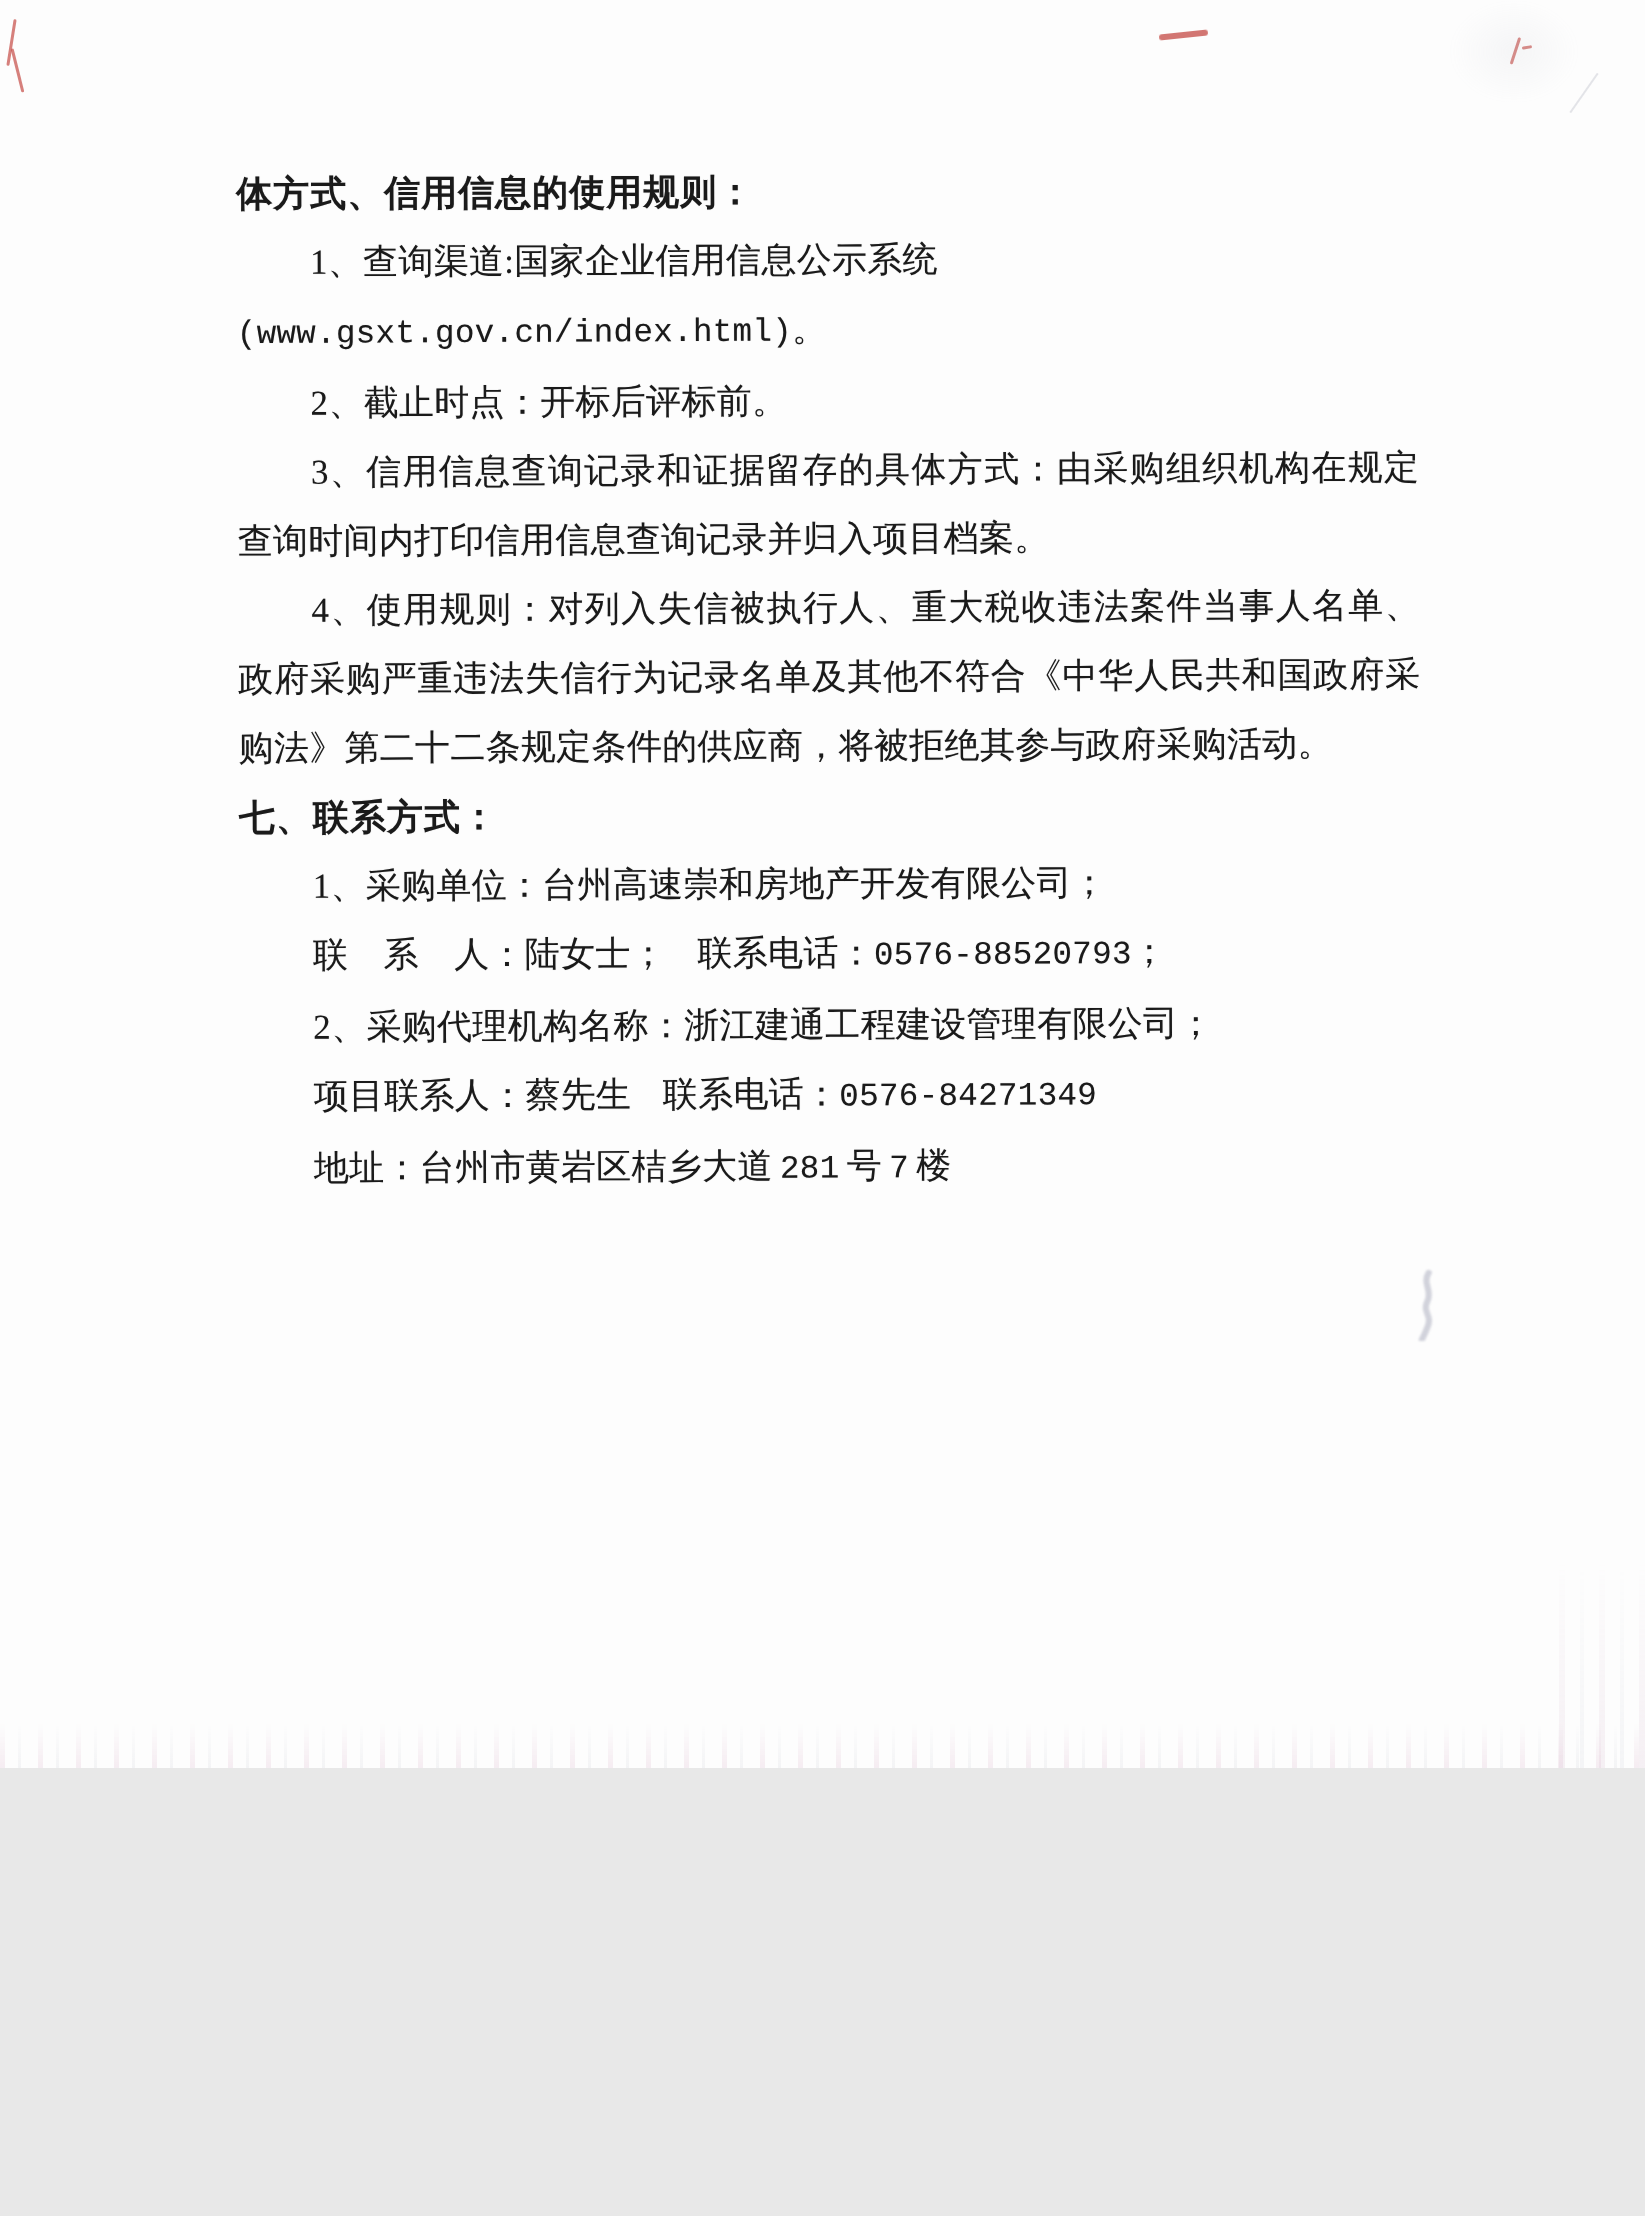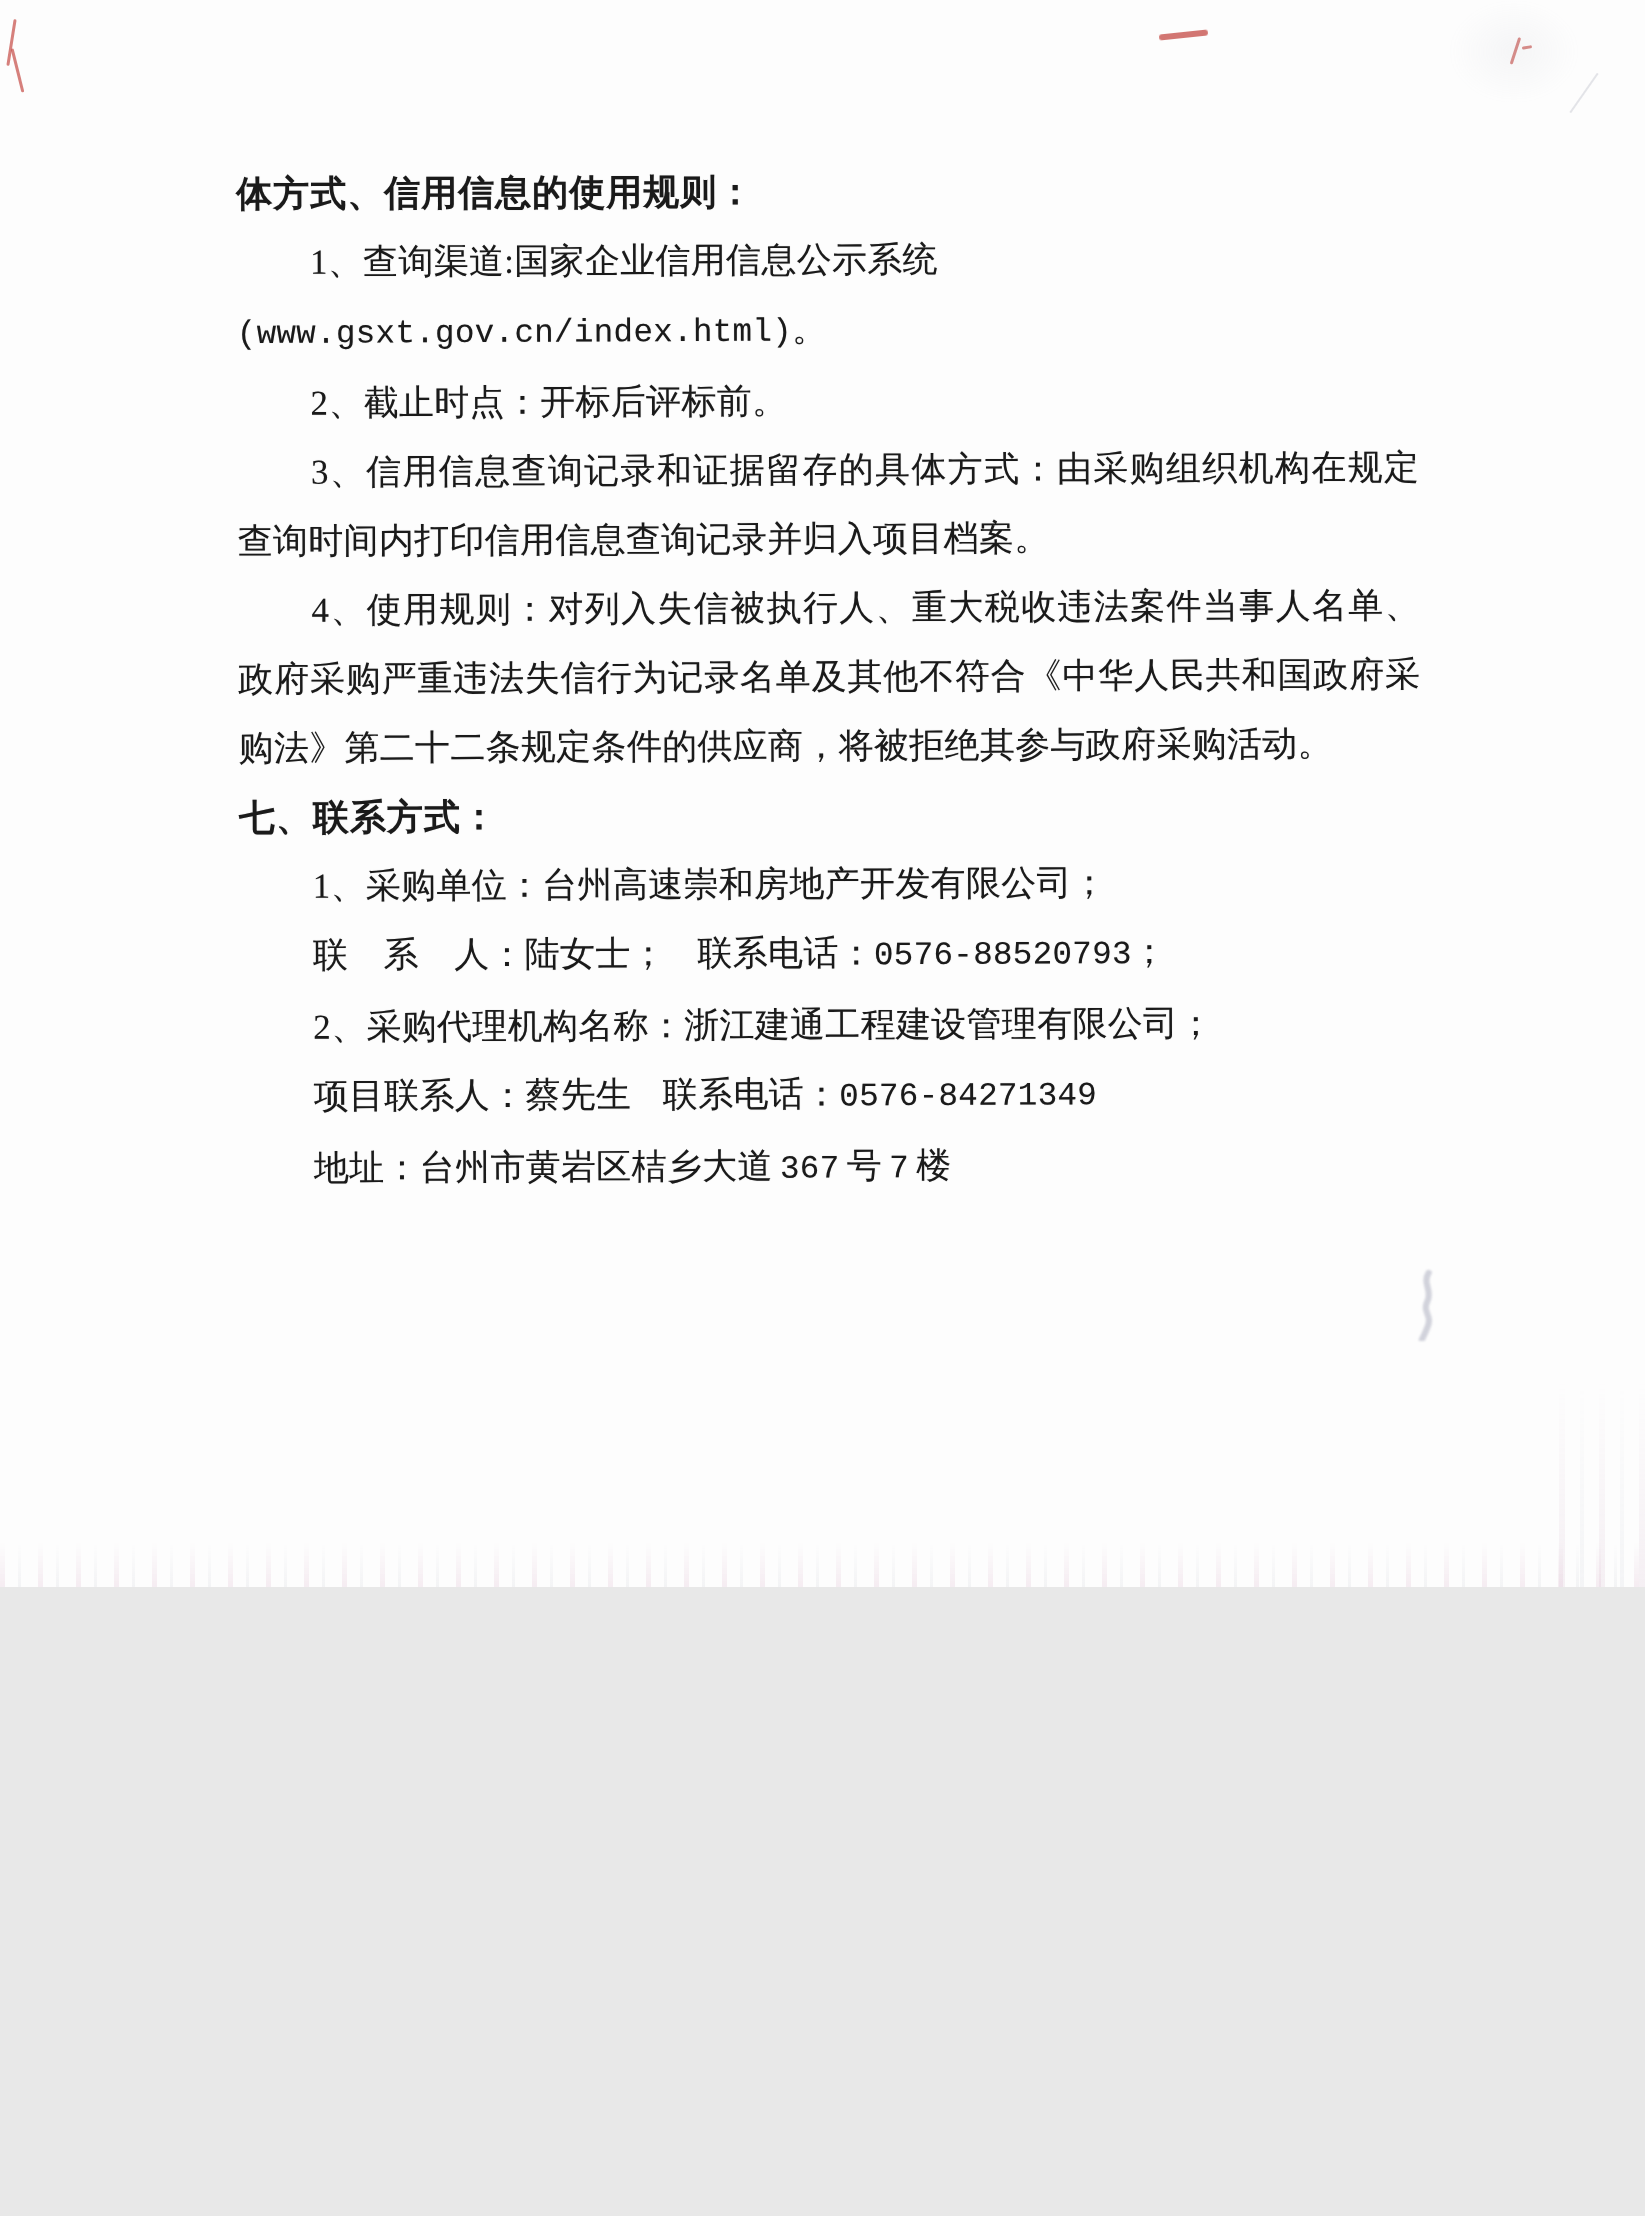--- a/index.html
+++ b/index.html
@@ -1,21 +1,21 @@
 <!DOCTYPE html>
 <html lang="zh" style="--bg: #fdfdfd; --ink: #1a1a1a; --art-red: #c44a44; --art-gray: #b4b6c2;font-size:11px"><head>
 <meta charset="utf-8">
 <style>
   html, body { margin: 0; padding: 0; }
   body { background: #e8e8e8; }
 
   .page {
     position: relative;
     width: 1645px;
-    height: 1587px;
+    height: 1768px;
     margin: 0 auto;
     background: var(--bg, #fdfdfd);
     overflow: hidden;
     font-family: "Liberation Serif", "DejaVu Serif", serif;
   }
 
   
   .text-block {
     position: absolute;
     left: 236px;
@@ -151,17 +151,17 @@
     <p class="para heading">七、联系方式：</p>
 
     <p class="para indent">1、采购单位：台州高速崇和房地产开发有限公司；</p>
 
     <p class="para indent"><span>联　系　人：陆女士；</span><span class="gap-m">联系电话：</span><span class="latin">0576-88520793</span><span>；</span></p>
 
     <p class="para indent">2、采购代理机构名称：浙江建通工程建设管理有限公司；</p>
 
     <p class="para indent"><span>项目联系人：蔡先生</span><span class="gap-m">联系电话：</span><span class="latin">0576-84271349</span></p>
 
-    <p class="para indent"><span>地址：台州市黄岩区桔乡大道</span><span class="latin num">367</span><span>号</span><span class="latin num">7</span><span>楼</span></p>
+    <p class="para indent"><span>地址：台州市黄岩区桔乡大道</span><span class="latin num">281</span><span>号</span><span class="latin num">7</span><span>楼</span></p>
 
   </main>
 </div>
 
 
 </body></html>

